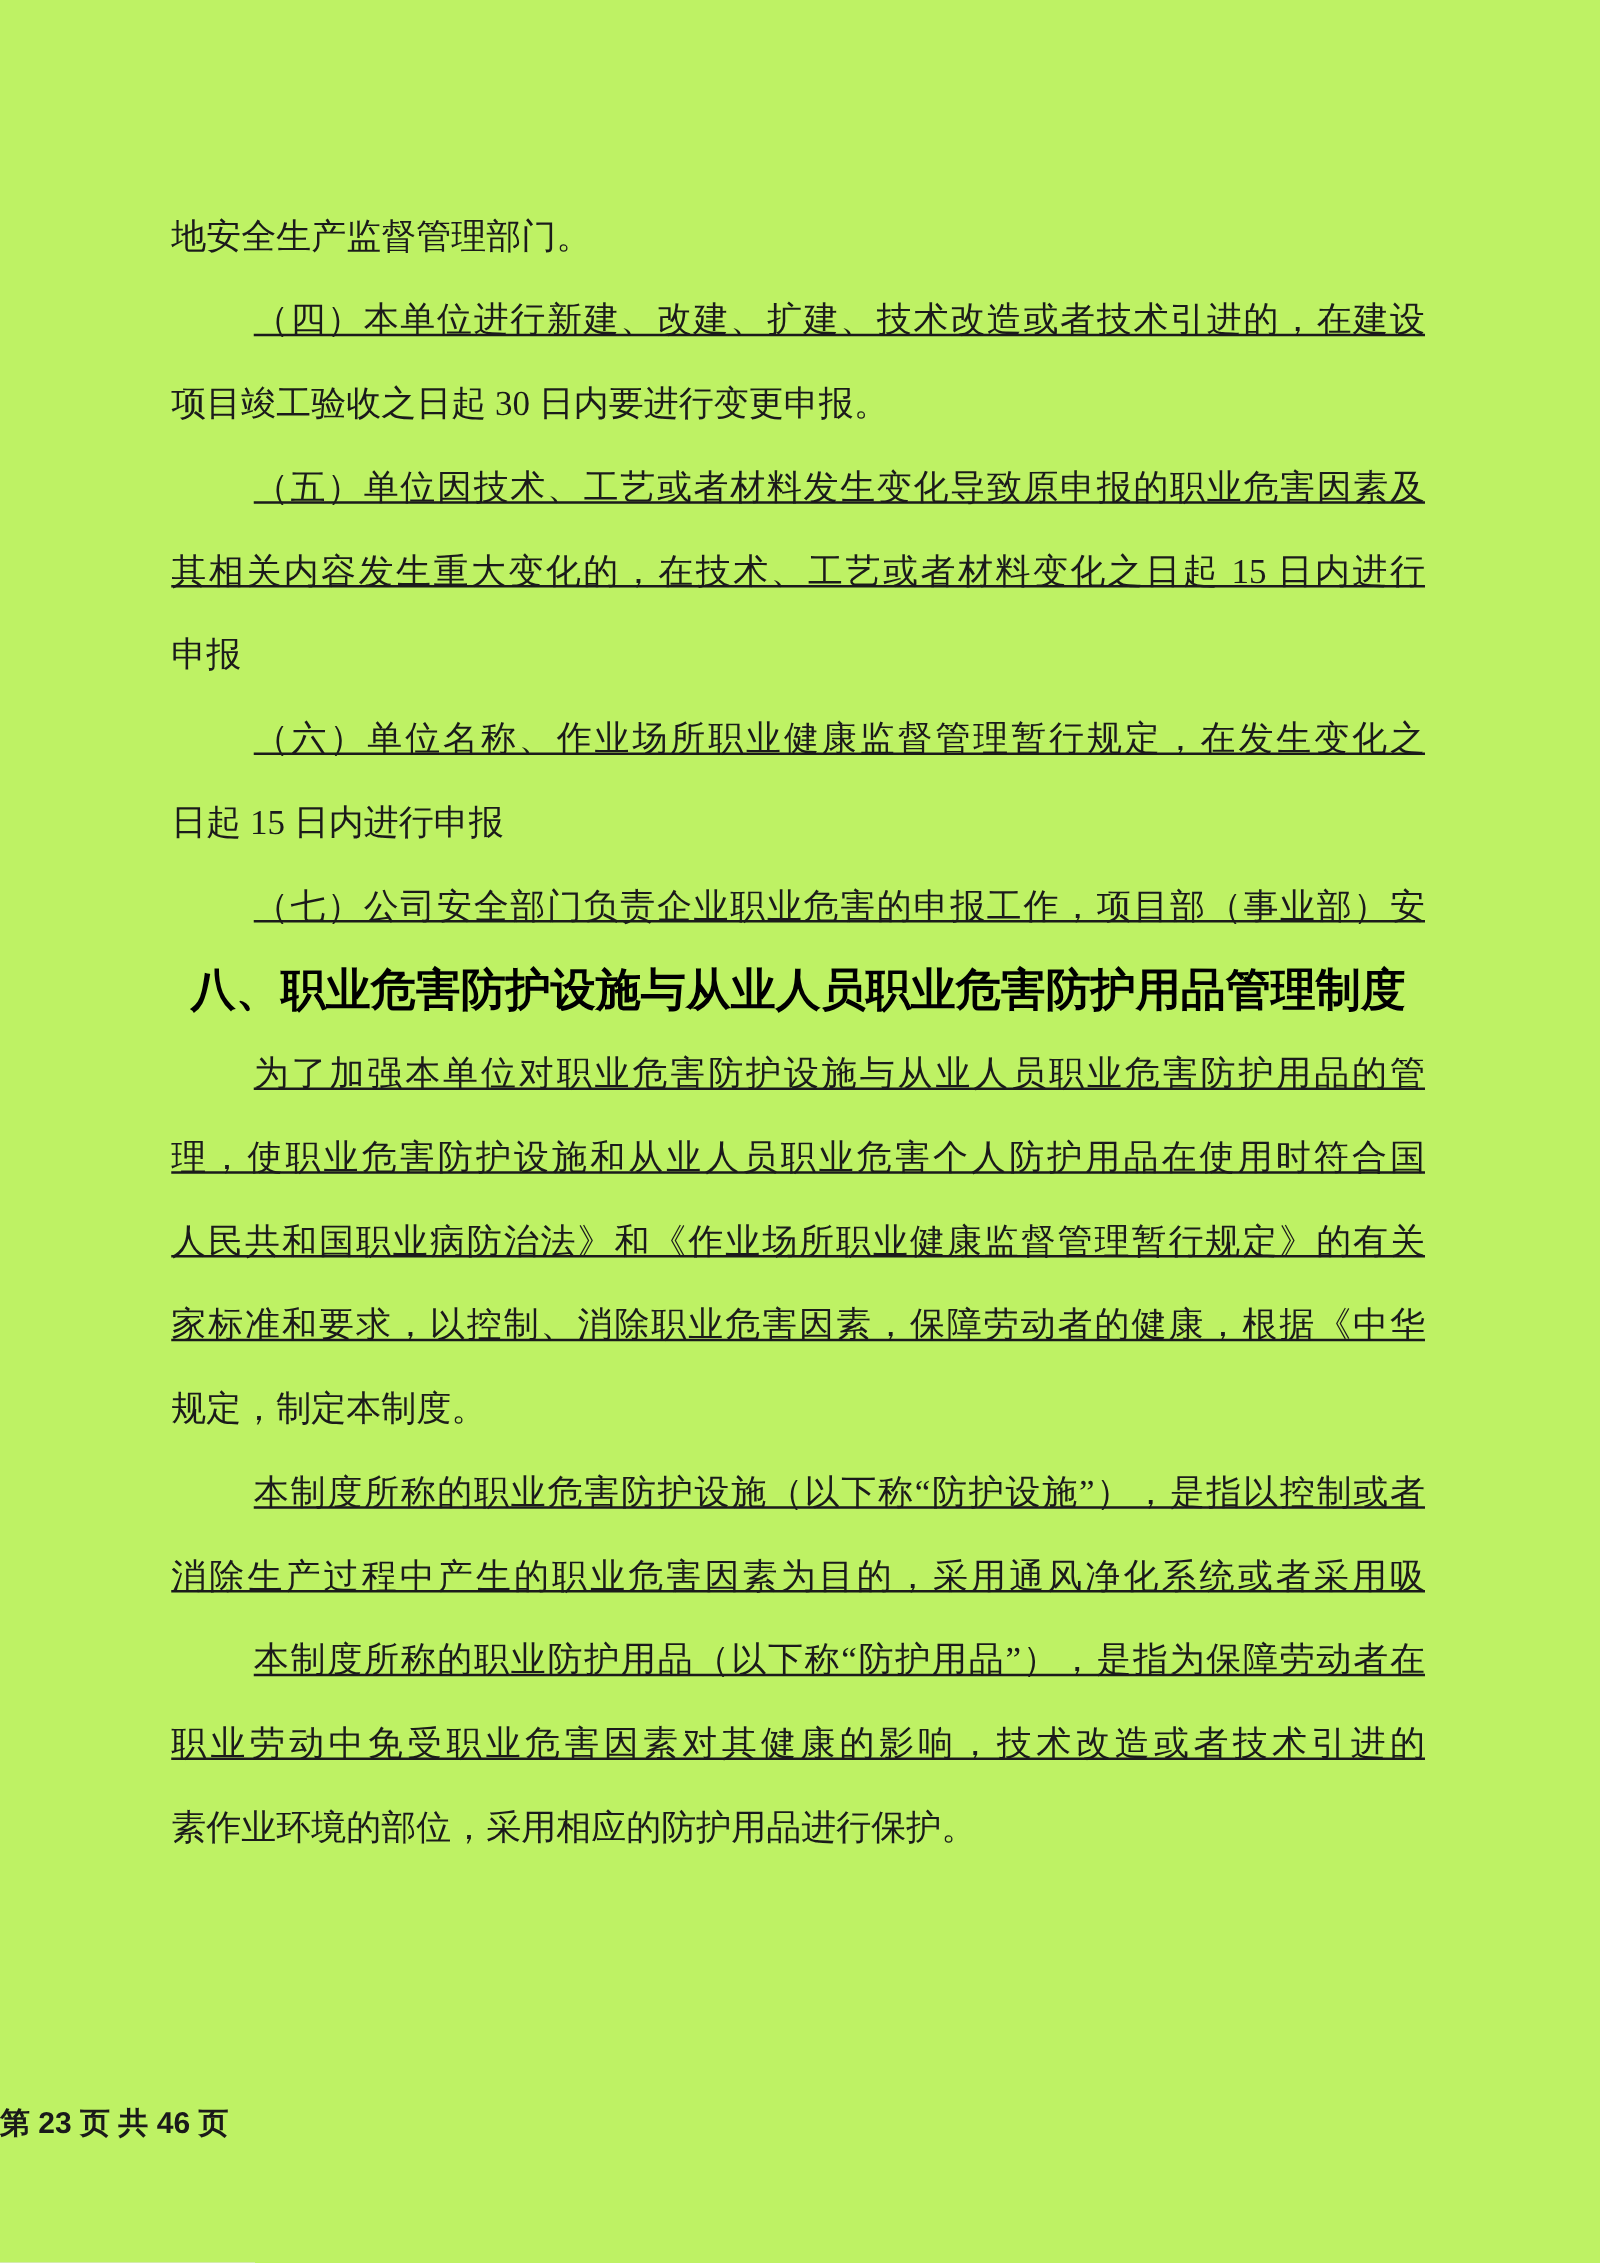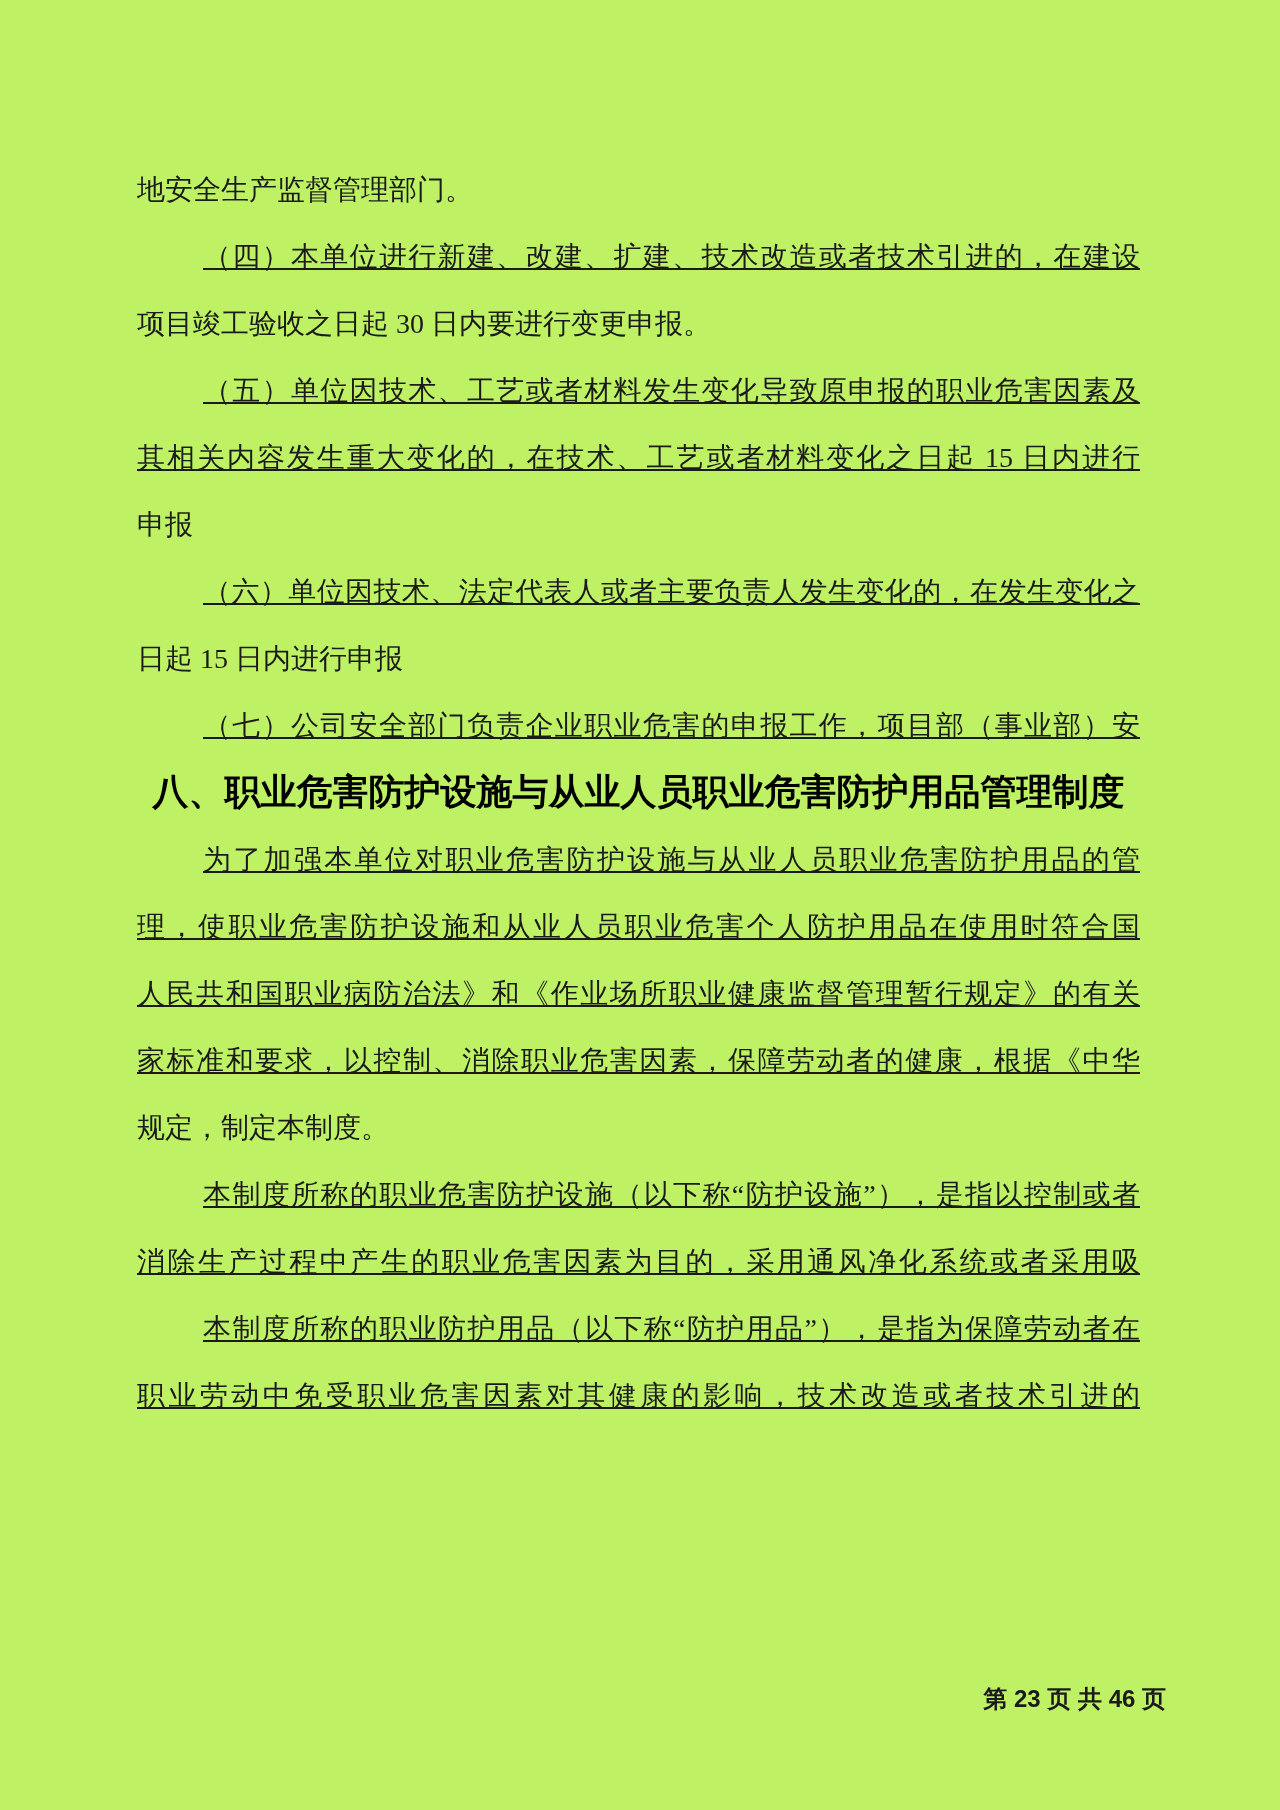--- a/index.html
+++ b/index.html
@@ -45,48 +45,49 @@
     text-align-last:center;
     white-space:nowrap;
   }
   .footer{
     position:absolute;
     top:1684px;
     left:0;
     width:1166px;
     height:30px;
     line-height:30px;
-    text-align:right;
+    text-align:left;
     font-family:"Liberation Sans","DejaVu Sans",sans-serif;
     font-weight:bold;
     font-size:24px;
     color:#1a1a1a;
   }
 </style>
 </head>
 <body>
 
 <div class="page">
   <div class="text-block" id="text-block">
       <div class="l">地安全生产监督管理部门。</div>
       <div class="l j i">（四）本单位进行新建、改建、扩建、技术改造或者技术引进的，在建设</div>
       <div class="l">项目竣工验收之日起 30 日内要进行变更申报。</div>
       <div class="l j i">（五）单位因技术、工艺或者材料发生变化导致原申报的职业危害因素及</div>
       <div class="l j">其相关内容发生重大变化的，在技术、工艺或者材料变化之日起 15 日内进行</div>
       <div class="l">申报</div>
-      <div class="l j i">（六）单位因技术、法定代表人或者主要负责人发生变化的，在发生变化之</div>
+      <div class="l j i">（六）单位名称、作业场所职业健康监督管理暂行规定，在发生变化之</div>
       <div class="l">日起 15 日内进行申报</div>
       <div class="l j i">（七）公司安全部门负责企业职业危害的申报工作，项目部（事业部）安</div>
       <div class="l h">八、职业危害防护设施与从业人员职业危害防护用品管理制度</div>
       <div class="l j i">为了加强本单位对职业危害防护设施与从业人员职业危害防护用品的管</div>
       <div class="l j">理，使职业危害防护设施和从业人员职业危害个人防护用品在使用时符合国</div>
       <div class="l j">人民共和国职业病防治法》和《作业场所职业健康监督管理暂行规定》的有关</div>
       <div class="l j">家标准和要求，以控制、消除职业危害因素，保障劳动者的健康，根据《中华</div>
       <div class="l">规定，制定本制度。</div>
       <div class="l j i">本制度所称的职业危害防护设施（以下称“防护设施”），是指以控制或者</div>
       <div class="l j">消除生产过程中产生的职业危害因素为目的，采用通风净化系统或者采用吸</div>
       <div class="l j i">本制度所称的职业防护用品（以下称“防护用品”），是指为保障劳动者在</div>
       <div class="l j">职业劳动中免受职业危害因素对其健康的影响，技术改造或者技术引进的</div>
+      <div class="l">素作业环境的部位，采用相应的防护用品进行保护。</div>
     </div>
   <div class="footer">
     <span>第 23 页 共 46 页</span>
   </div>
 </div>
 
 </body></html>

